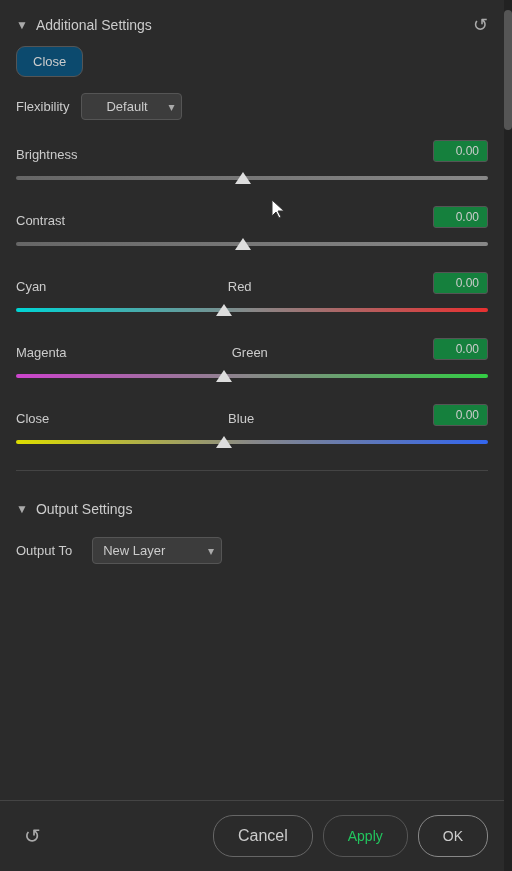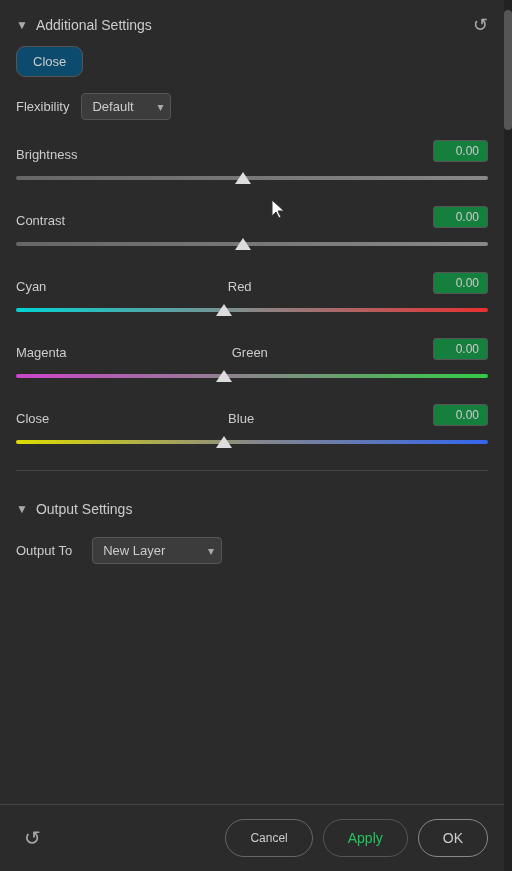--- a/index.html
+++ b/index.html
@@ -140,21 +140,21 @@
 
     .flex-select-wrapper {
       position: relative;
     }
 
     .flex-select {
       background: #3c3c3c;
       color: #ccc;
       border: 1px solid #555;
       border-radius: 4px;
-      padding: 5px 28px 5px 10px;
+      padding: 5px 28px 5px 24px;
       font-size: 13px;
       appearance: none;
       -webkit-appearance: none;
       cursor: pointer;
       min-width: 90px;
     }
 
     .flex-select-wrapper::after {
       content: '▾';
       position: absolute;
@@ -318,21 +318,21 @@
       display: flex;
       gap: 10px;
     }
 
     .btn-cancel {
       background: none;
       color: #ccc;
       border: 1.5px solid #666;
       border-radius: 20px;
       padding: 11px 24px;
-      font-size: 12px;
+      font-size: 16px;
       cursor: pointer;
     }
 
     .btn-apply {
       background: none;
       color: #22c55e;
       border: 1.5px solid #555;
       border-radius: 20px;
       padding: 10px 24px;
       font-size: 14px;

